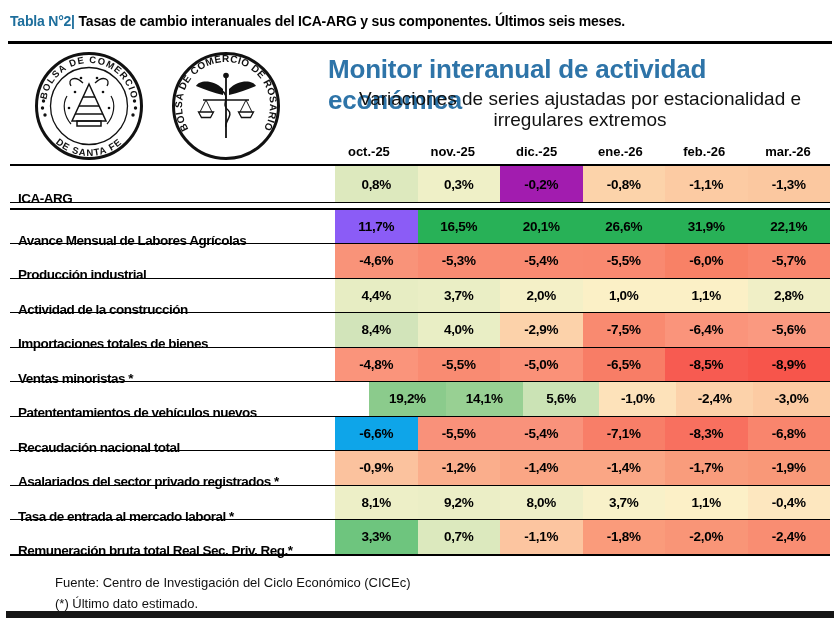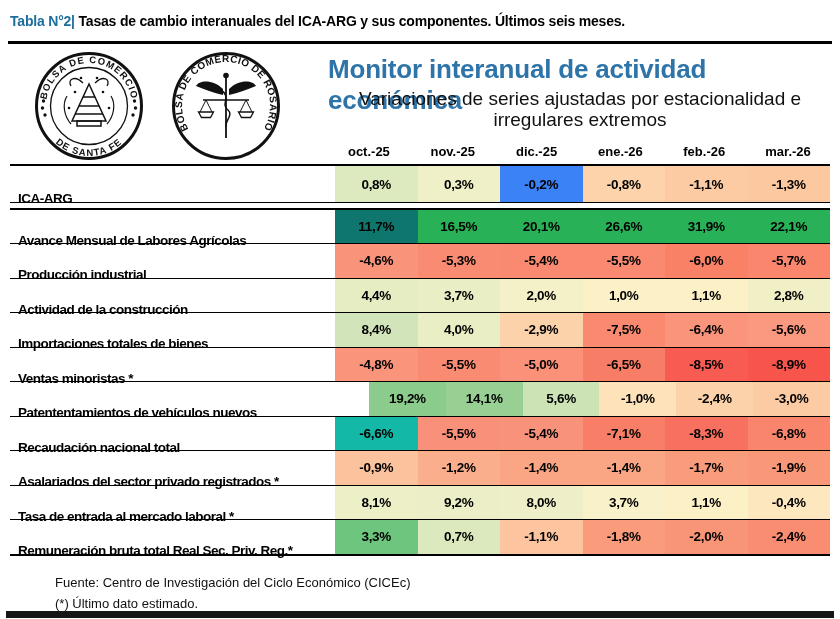--- a/index.html
+++ b/index.html
@@ -118,29 +118,29 @@
       <div class="mcell">ene.-26</div>
       <div class="mcell">feb.-26</div>
       <div class="mcell">mar.-26</div>
     </div>
 
   <div id="data-table">
       <div class="trow ica">
         <div class="rlabel">ICA-ARG</div>
         <div class="vcell" style="background: rgb(221, 233, 190);">0,8%</div>
         <div class="vcell" style="background: rgb(239, 240, 199);">0,3%</div>
-        <div class="vcell" style="background: #3b82f6;">-0,2%</div>
+        <div class="vcell" style="background: #a21caf;">-0,2%</div>
         <div class="vcell" style="background: rgb(252, 211, 170);">-0,8%</div>
         <div class="vcell" style="background: rgb(252, 203, 163);">-1,1%</div>
         <div class="vcell" style="background: rgb(251, 200, 160);">-1,3%</div>
       </div>
       <div class="sep"></div>
       <div class="trow">
         <div class="rlabel">Avance Mensual de Labores Agrícolas</div>
-        <div class="vcell" style="background: #0f766e;">11,7%</div>
+        <div class="vcell" style="background: #8b5cf6;">11,7%</div>
         <div class="vcell" style="background: rgb(40, 177, 87);">16,5%</div>
         <div class="vcell" style="background: rgb(40, 177, 87);">20,1%</div>
         <div class="vcell" style="background: rgb(40, 177, 87);">26,6%</div>
         <div class="vcell" style="background: rgb(40, 177, 87);">31,9%</div>
         <div class="vcell" style="background: rgb(40, 177, 87);">22,1%</div>
       </div>
       <div class="trow">
         <div class="rlabel">Producción industrial</div>
         <div class="vcell" style="background: rgb(249, 147, 121);">-4,6%</div>
         <div class="vcell" style="background: rgb(249, 139, 114);">-5,3%</div>
@@ -180,21 +180,21 @@
         <div class="rlabel">Patententamientos de vehículos nuevos</div>
         <div class="vcell" style="background: rgb(139, 203, 140); margin-left: 34px;">19,2%</div>
         <div class="vcell" style="background: rgb(152, 208, 147);">14,1%</div>
         <div class="vcell" style="background: rgb(203, 227, 181);">5,6%</div>
         <div class="vcell" style="background: rgb(253, 226, 186);">-1,0%</div>
         <div class="vcell" style="background: rgb(252, 210, 170);">-2,4%</div>
         <div class="vcell" style="background: rgb(252, 203, 163);">-3,0%</div>
       </div>
       <div class="trow">
         <div class="rlabel">Recaudación nacional total</div>
-        <div class="vcell" style="background: #14b8a6;">-6,6%</div>
+        <div class="vcell" style="background: #0ea5e9;">-6,6%</div>
         <div class="vcell" style="background: rgb(249, 145, 122);">-5,5%</div>
         <div class="vcell" style="background: rgb(249, 146, 123);">-5,4%</div>
         <div class="vcell" style="background: rgb(248, 126, 104);">-7,1%</div>
         <div class="vcell" style="background: rgb(248, 112, 95);">-8,3%</div>
         <div class="vcell" style="background: rgb(249, 133, 109);">-6,8%</div>
       </div>
       <div class="trow">
         <div class="rlabel">Asalariados del sector privado registrados *</div>
         <div class="vcell" style="background: rgb(251, 194, 158);">-0,9%</div>
         <div class="vcell" style="background: rgb(250, 174, 140);">-1,2%</div>

